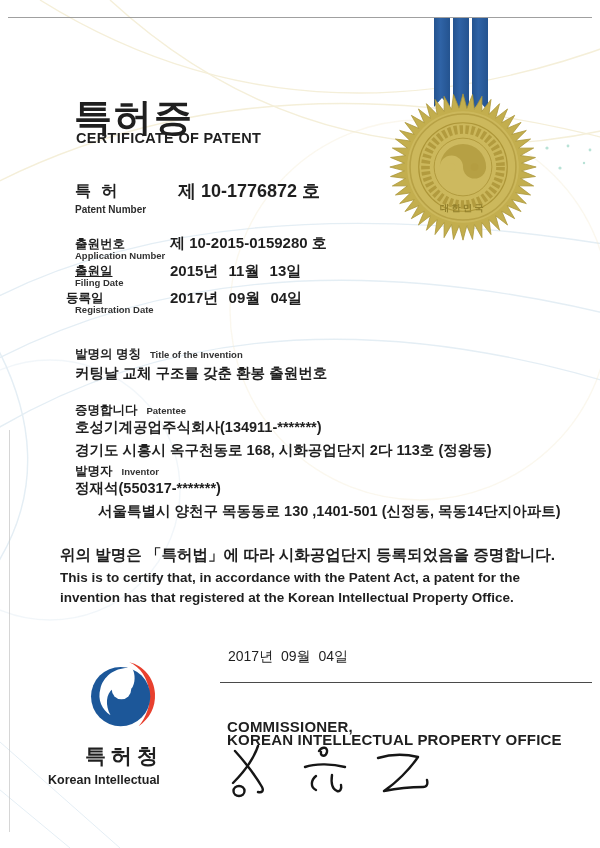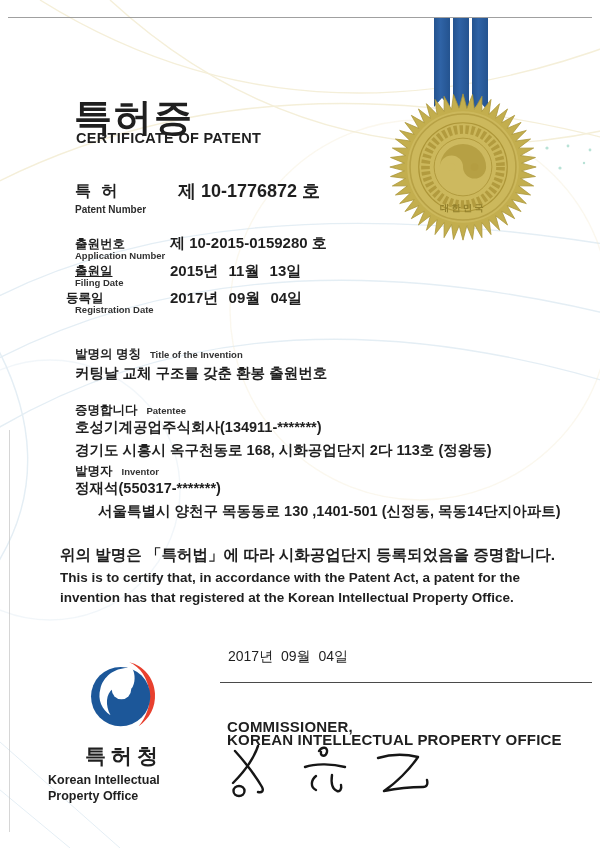--- a/index.html
+++ b/index.html
@@ -166,17 +166,16 @@
   <div>
     <svg class="abs" style="left:84px; top:656px;" width="78" height="78" viewBox="0 0 100 100">
       <path d="M 58 8 C 76 12, 90 28, 91 48 C 92 66, 84 80, 70 90 C 80 78, 85 64, 84 48 C 82 28, 72 14, 58 8 Z" fill="#e8402e"></path>
       <circle cx="47" cy="52" r="38" fill="#1c5799"></circle>
       <path d="M 62 16 C 42 13, 25 25, 21 42 C 17 56, 23 69, 34 76 C 27 63, 28 49, 37 42 C 44 36, 55 36, 61 42 C 66 35, 66 23, 62 16 Z" fill="#ffffff"></path>
       <circle cx="48" cy="43" r="12.5" fill="#ffffff"></circle>
     </svg>
     <div class="abs t-kipo" style="left:58px; top:742px; width:132px;">특허청</div>
     <div class="abs t-kipoen" style="left:48px; top:772px; width:152px;">
       <div>Korean Intellectual</div>
-      <div>Property Office</div>
     </div>
   </div>
 
 </div>
 
 </body></html>

